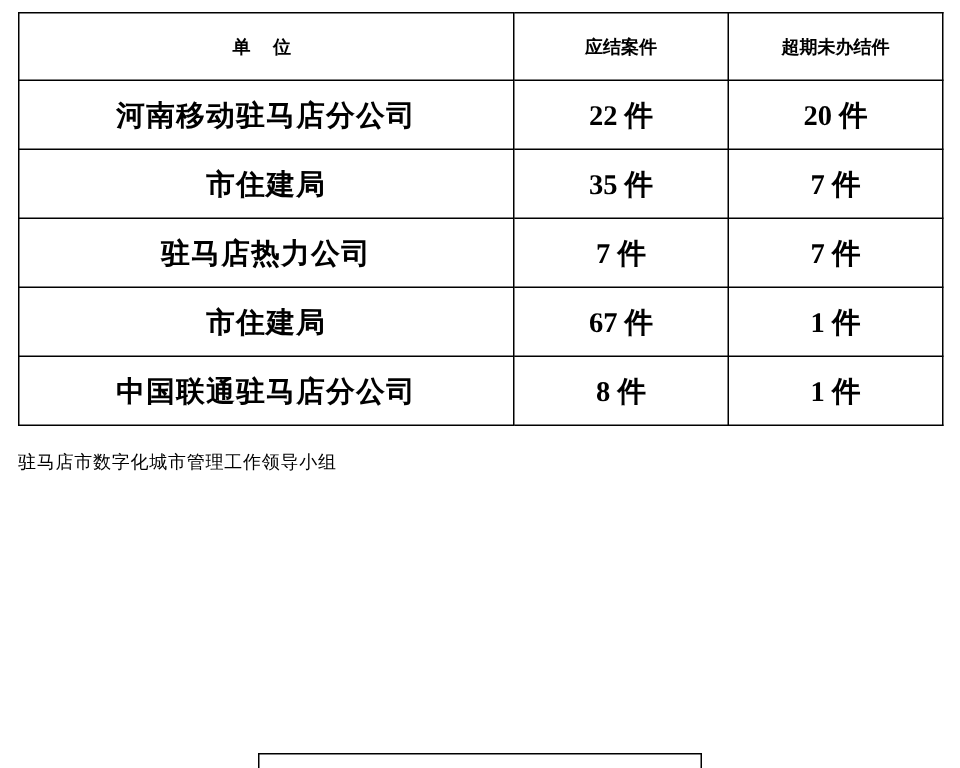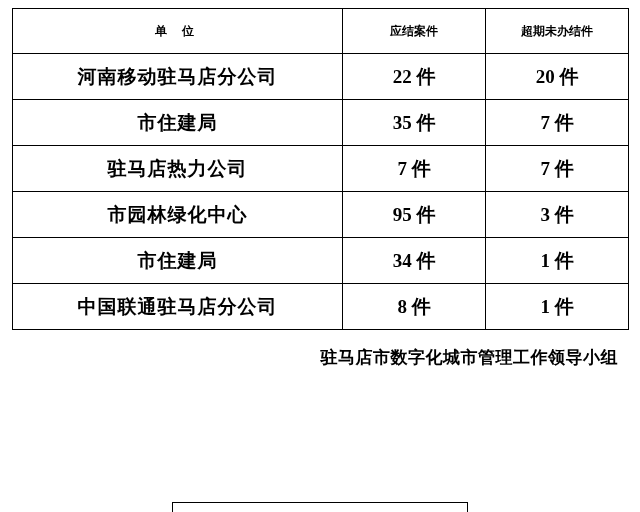--- a/index.html
+++ b/index.html
@@ -52,23 +52,22 @@
   }
   .body-cell.name {
     letter-spacing: 1px;
   }
   .col-unit { width: 330px; }
   .col-a { width: 143px; }
   .col-b { width: 143px; }
   .footer {
     width: 616px;
     margin: 0 auto;
-    text-align: right;
-    font-size: 17px;
-    font-weight: bold;
+    font-size: 12px;
+    font-weight: normal;
     padding-top: 16px;
     padding-right: 10px;
     box-sizing: border-box;
     letter-spacing: 0.5px;
   }
   .bottom-stub {
     position: absolute;
     left: 50%;
     transform: translateX(-50%);
     bottom: 0;
@@ -107,27 +106,22 @@
         <td class="body-cell name">市住建局</td>
         <td class="body-cell">35 件</td>
         <td class="body-cell">7 件</td>
       </tr>
       <tr>
         <td class="body-cell name">驻马店热力公司</td>
         <td class="body-cell">7 件</td>
         <td class="body-cell">7 件</td>
       </tr>
       <tr>
-        <td class="body-cell name">市园林绿化中心</td>
-        <td class="body-cell">95 件</td>
-        <td class="body-cell">3 件</td>
-      </tr>
-      <tr>
         <td class="body-cell name">市住建局</td>
-        <td class="body-cell">34 件</td>
+        <td class="body-cell">67 件</td>
         <td class="body-cell">1 件</td>
       </tr>
       <tr>
         <td class="body-cell name">中国联通驻马店分公司</td>
         <td class="body-cell">8 件</td>
         <td class="body-cell">1 件</td>
       </tr>
     </tbody>
   </table>
 

